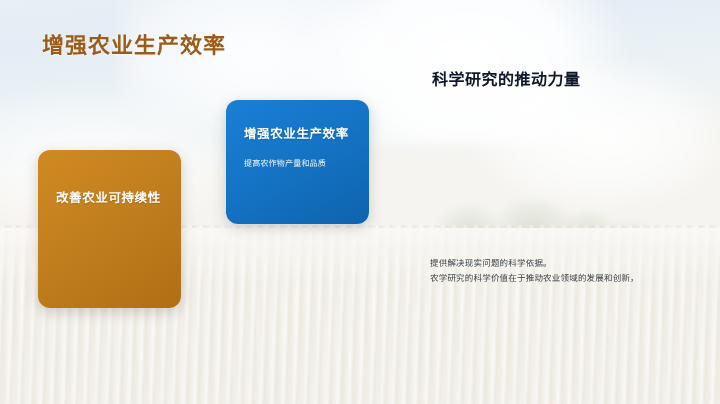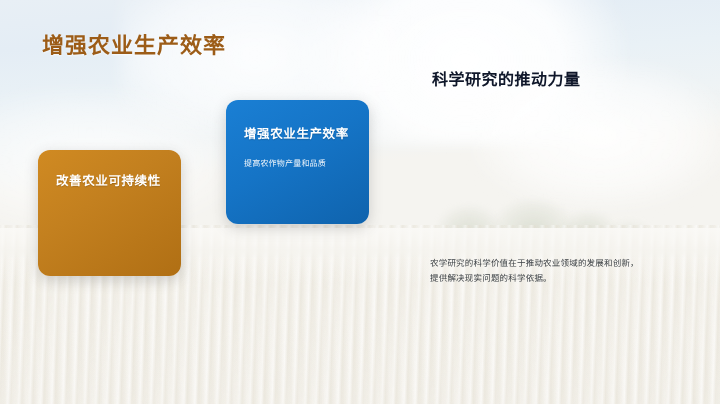--- a/index.html
+++ b/index.html
@@ -155,23 +155,23 @@
   
   #card-efficiency {
     left:226px; top:72px; width:143px; height:124px;
     background:linear-gradient(150deg,#1a7fd4 0%,#1574c6 45%,#0f63ad 100%);
     margin-top:28px;
   }
   #card-efficiency .card-desc { width:100px; }
 
   
   #card-sustainability {
-    left:38px; top:150px; width:143px; height:126px;
+    left:38px; top:150px; width:143px; height:158px;
     background:linear-gradient(145deg,#d08a22 0%,#c3801f 40%,#b06f14 100%);
-    padding-top:23px;
+    padding-top:40px;
   }
 
   
   #card-foodsecurity {
     left:226px; top:240px; width:144px; height:110px;
     background:linear-gradient(150deg,#fba530 0%,#f99a22 45%,#f79111 100%);
     padding-top:24px;
   }
 </style>
 </head>
@@ -205,17 +205,17 @@
   </div>
 
   <div class="card" id="card-sustainability">
     <div class="card-title">改善农业可持续性</div>
   </div>
 
 
   <div class="right-heading">科学研究的推动力量</div>
 
   <div class="right-paragraph">
+    <p>提供解决现实问题的科学依据。</p>
     <p>农学研究的科学价值在于推动农业领域的发展和创新，</p>
-    <p>提供解决现实问题的科学依据。</p>
   </div>
 
 </div>
 
 </body></html>

